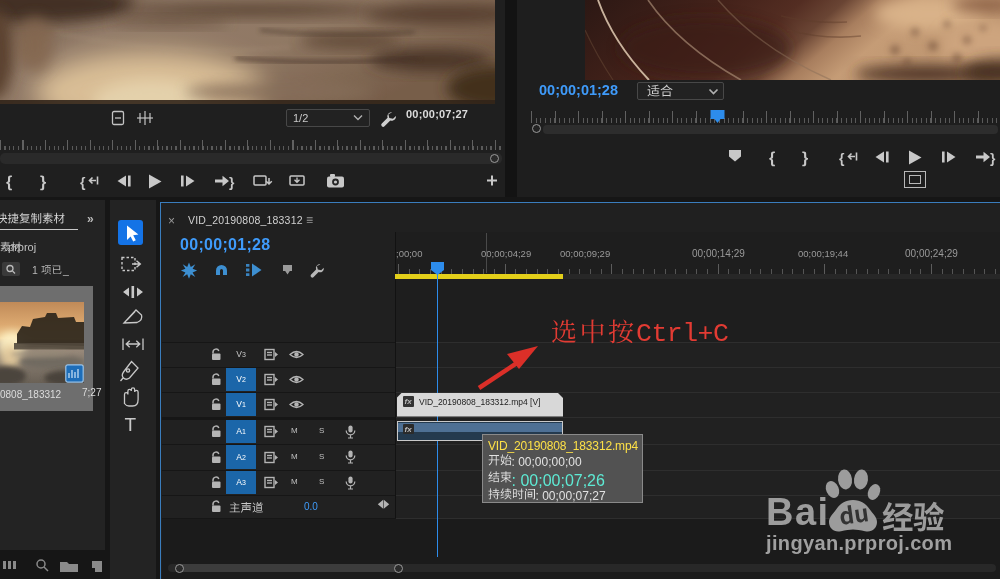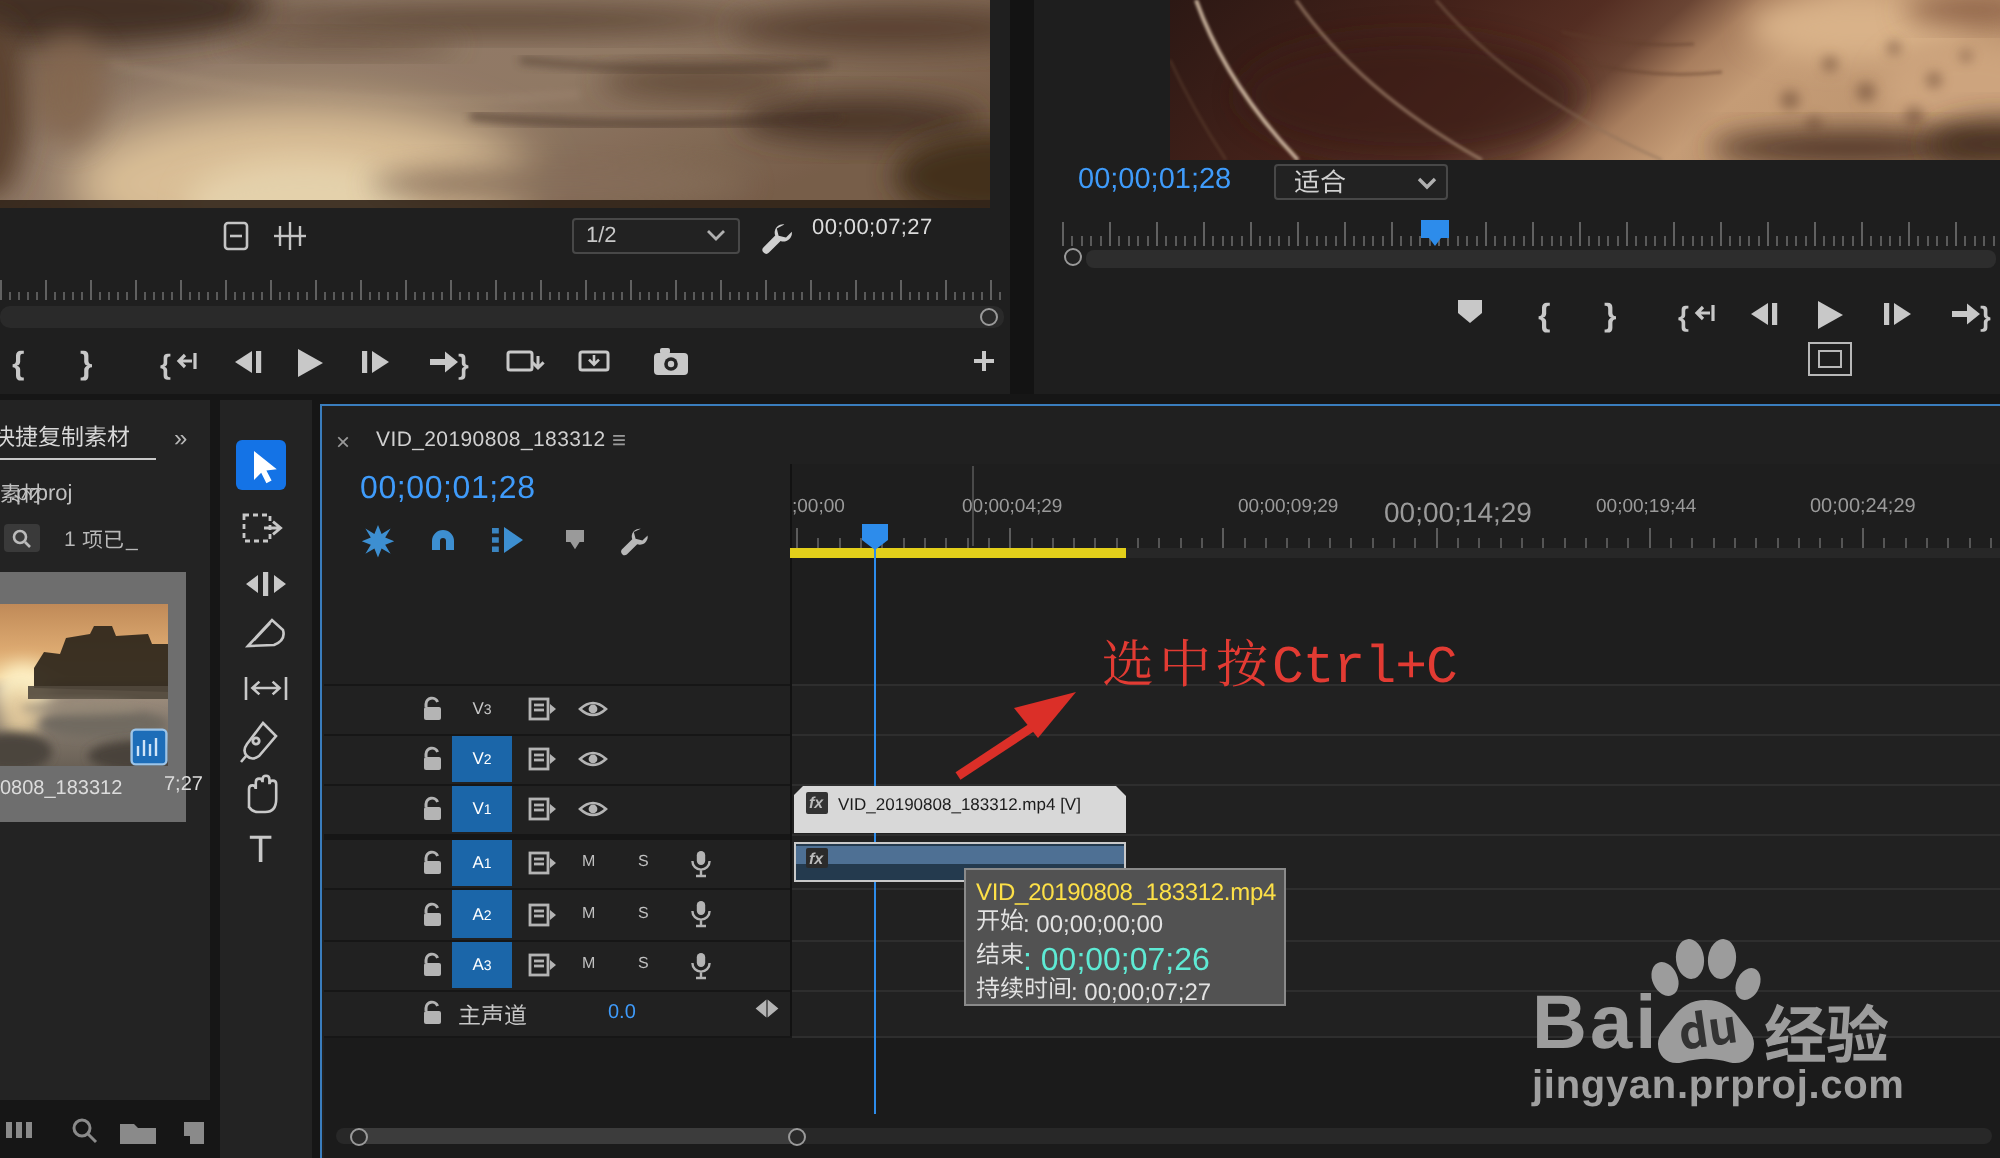--- a/index.html
+++ b/index.html
@@ -1,16 +1,16 @@
 <!DOCTYPE html>
 <html><head><meta charset="utf-8"><style>
 *{margin:0;padding:0;box-sizing:border-box}
 body{width:1000px;height:579px;background:#1d1d1d;font-family:"Liberation Sans",sans-serif;overflow:hidden;position:relative}
 .a{position:absolute}
-.tc{font-weight:normal;letter-spacing:0.5px}
+.tc{font-weight:bold;letter-spacing:0.5px}
 </style></head><body>
 <div class="a" style="left:0;top:0;width:505px;height:197px;background:#1f1f1f"></div>
 <svg class="a" style="left:0;top:0" width="495" height="104" viewBox="0 0 495 104">
 <defs>
 <linearGradient id="lv" x1="0" y1="0" x2="1" y2="0.45">
 <stop offset="0" stop-color="#715a49"></stop>
         <stop offset="0.3" stop-color="#9a8370"></stop>
         <stop offset="0.62" stop-color="#98806b"></stop>
         <stop offset="1" stop-color="#7d634e"></stop>
 </linearGradient>
@@ -417,22 +417,22 @@
     <path fill="#c8c8c8" d="M4.3 -9.1C5 -8.6 5.8 -7.9 6.3 -7.4H1.2V-6.5H5.3V-4H1.7V-3.2H5.3V-0.3H0.6V0.5H10.9V-0.3H6.2V-3.2H9.8V-4H6.2V-6.5H10.3V-7.4H6.6L7.1 -7.8C6.7 -8.3 5.7 -9.1 5 -9.6Z M16.8 -9.7V-8.7H12.3V-7.9H16.8V-6.8H13V-6.1H21.7V-6.8H17.7V-7.9H22.2V-8.7H17.7V-9.7ZM13.3 -5.2V-3.7C13.3 -2.4 13.1 -0.8 11.8 0.4C12 0.5 12.4 0.8 12.5 1C13.3 0.2 13.8 -0.9 14 -1.9H20.6V-1.3H21.5V-5.2ZM20.6 -2.7H17.7V-4.4H20.6ZM14.1 -2.7C14.1 -3 14.1 -3.3 14.1 -3.6V-4.4H16.8V-2.7Z M23.7 -8.8C24.3 -8.2 25.1 -7.4 25.4 -6.9L26.1 -7.3C25.7 -7.9 25 -8.7 24.4 -9.2ZM28.2 -4.2H32.1V-3.3H28.2ZM28.2 -2.7H32.1V-1.7H28.2ZM28.2 -5.8H32.1V-4.8H28.2ZM27.4 -6.5V-1H32.9V-6.5H30.2C30.3 -6.7 30.4 -7.1 30.6 -7.4H33.9V-8.1H31.7C32 -8.5 32.3 -9 32.6 -9.4L31.7 -9.7C31.5 -9.2 31.2 -8.6 30.9 -8.1H28.7L29.3 -8.4C29.2 -8.8 28.8 -9.3 28.5 -9.7L27.8 -9.4C28.1 -9 28.4 -8.5 28.5 -8.1H26.6V-7.4H29.6C29.6 -7.1 29.5 -6.8 29.4 -6.5ZM26 -5.6H23.6V-4.7H25.2V-1.2C24.7 -1 24.1 -0.5 23.5 0.1L24 0.8C24.6 0.1 25.2 -0.5 25.6 -0.5C25.9 -0.5 26.2 -0.2 26.7 0.1C27.5 0.5 28.5 0.7 29.9 0.7C31 0.7 33 0.6 33.8 0.5C33.8 0.3 34 -0.1 34.1 -0.3C32.9 -0.2 31.2 -0.1 29.9 -0.1C28.6 -0.1 27.6 -0.2 26.9 -0.6C26.5 -0.8 26.2 -1 26 -1.1Z"></path>
   </svg>
 <div class="a" style="left:304px;top:501px;font-size:10px;color:#3f9bfa">0.0</div>
 <svg class="a" style="left:377px;top:499px" width="13" height="11" viewBox="0 0 13 11">
 <path d="M6.2 0.8 L0.8 5.3 L6.2 9.8 z M6.8 0.8 L12.2 5.3 L6.8 9.8 z" fill="#b4b4b4"></path>
   </svg>
 <div class="a" style="left:396px;top:232px;width:604px;height:110px;background:#1e1e1e"></div>
 <div class="a" style="left:395px;top:232px;width:1px;height:286px;background:#121212"></div>
 <div class="a" style="left:396px;top:248px;font-size:9.5px;color:#9a9a9a">;00;00</div>
 <div class="a" style="left:481px;top:248px;font-size:9.5px;color:#9a9a9a">00;00;04;29</div>
-<div class="a" style="left:619px;top:248px;font-size:9.5px;color:#9a9a9a">00;00;09;29</div>
-<div class="a" style="left:692px;top:248px;font-size:14px;color:#9a9a9a">00;00;14;29</div>
+<div class="a" style="left:560px;top:248px;font-size:9.5px;color:#9a9a9a">00;00;09;29</div>
+<div class="a" style="left:692px;top:248px;font-size:10px;color:#9a9a9a">00;00;14;29</div>
 <div class="a" style="left:798px;top:248px;font-size:9.5px;color:#9a9a9a">00;00;19;44</div>
 <div class="a" style="left:905px;top:248px;font-size:10px;color:#9a9a9a">00;00;24;29</div>
 <div class="a" style="left:398px;top:264px;width:600px;height:10px;background:
 repeating-linear-gradient(to right,#555 0 1px,transparent 1px 10.66px);background-size:100% 5px;background-position:0 5px;background-repeat:no-repeat"></div>
 <div class="a" style="left:398px;top:264px;width:600px;height:10px;background:repeating-linear-gradient(to right,#5c5c5c 0 1px,transparent 1px 106.6px)"></div>
 <div class="a" style="left:486px;top:233px;width:1px;height:40px;background:#4a4a4a"></div>
 <div class="a" style="left:563px;top:273.5px;width:437px;height:5px;background:#272727"></div>
 <div class="a" style="left:395px;top:273.5px;width:168px;height:5px;background:#e3cf1a"></div>
 <svg class="a" style="left:430px;top:261px" width="15" height="15" viewBox="0 0 15 15">
     <path d="M1 1 h13 v8 l-6.5 5 l-6.5 -5 z" fill="#2d8ceb"></path>

